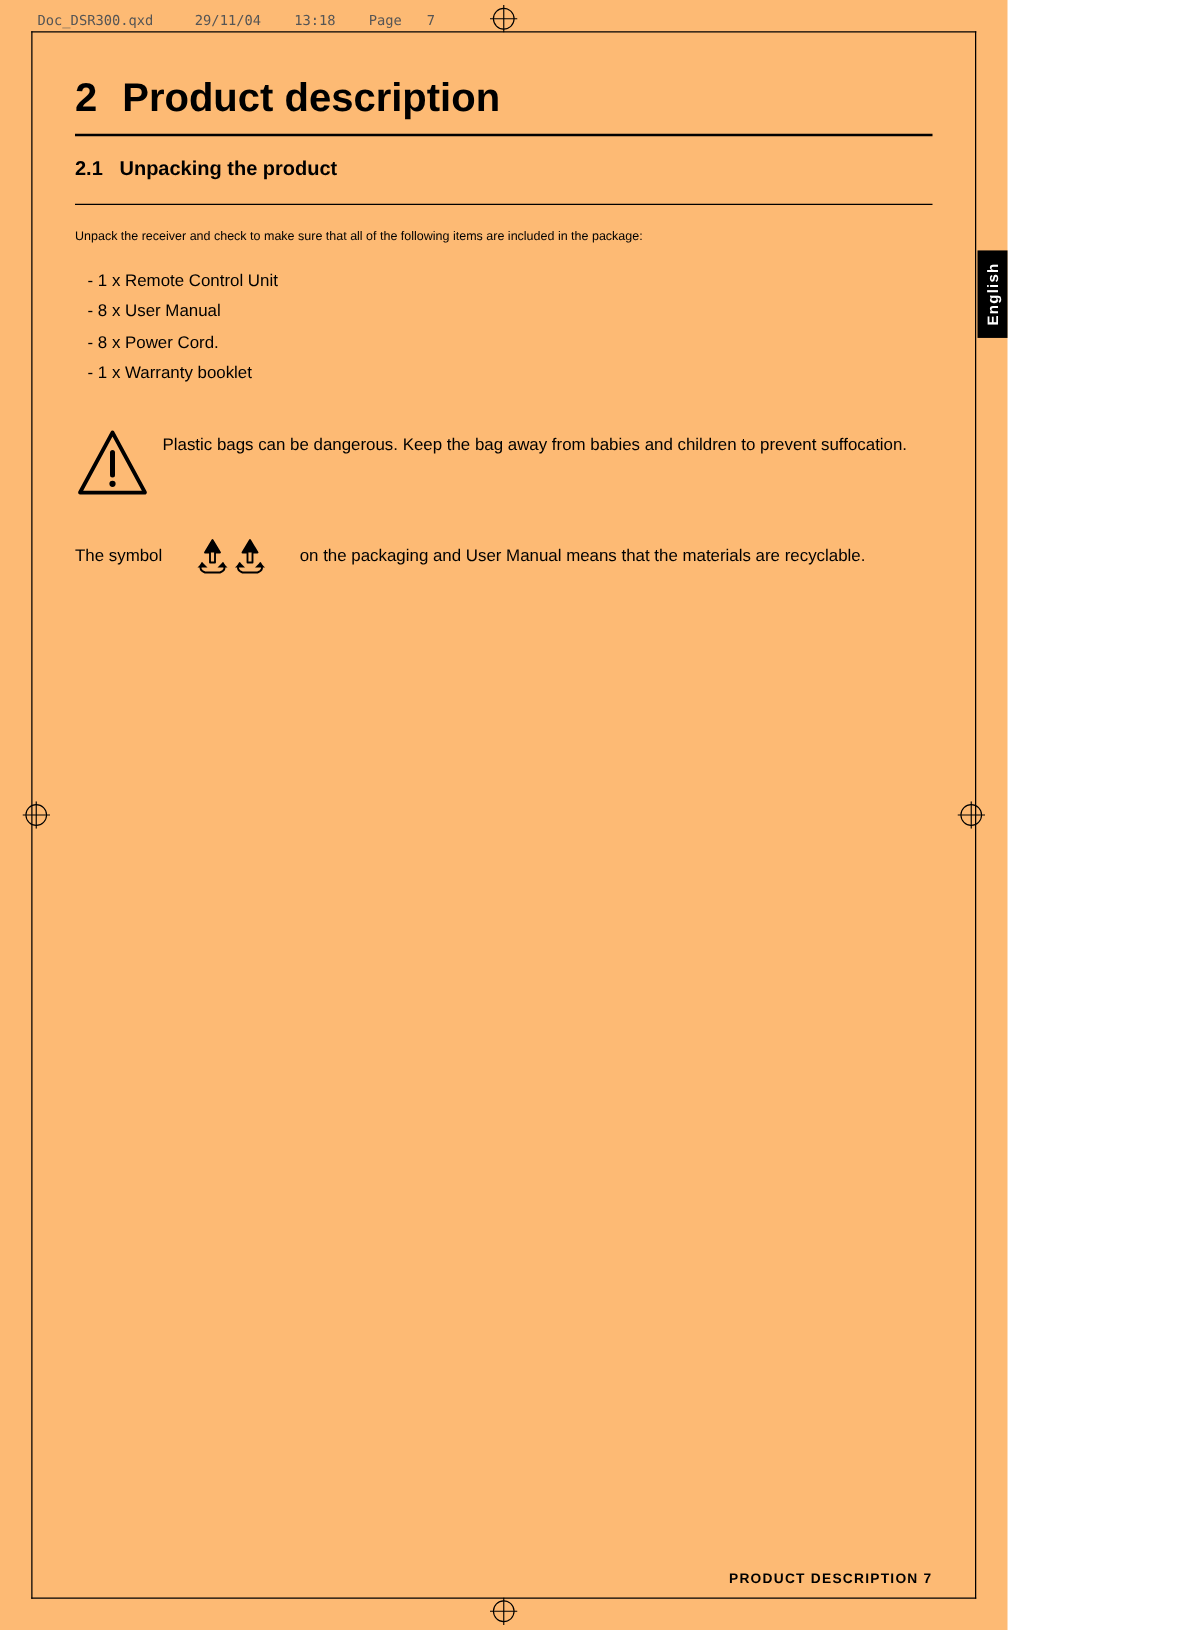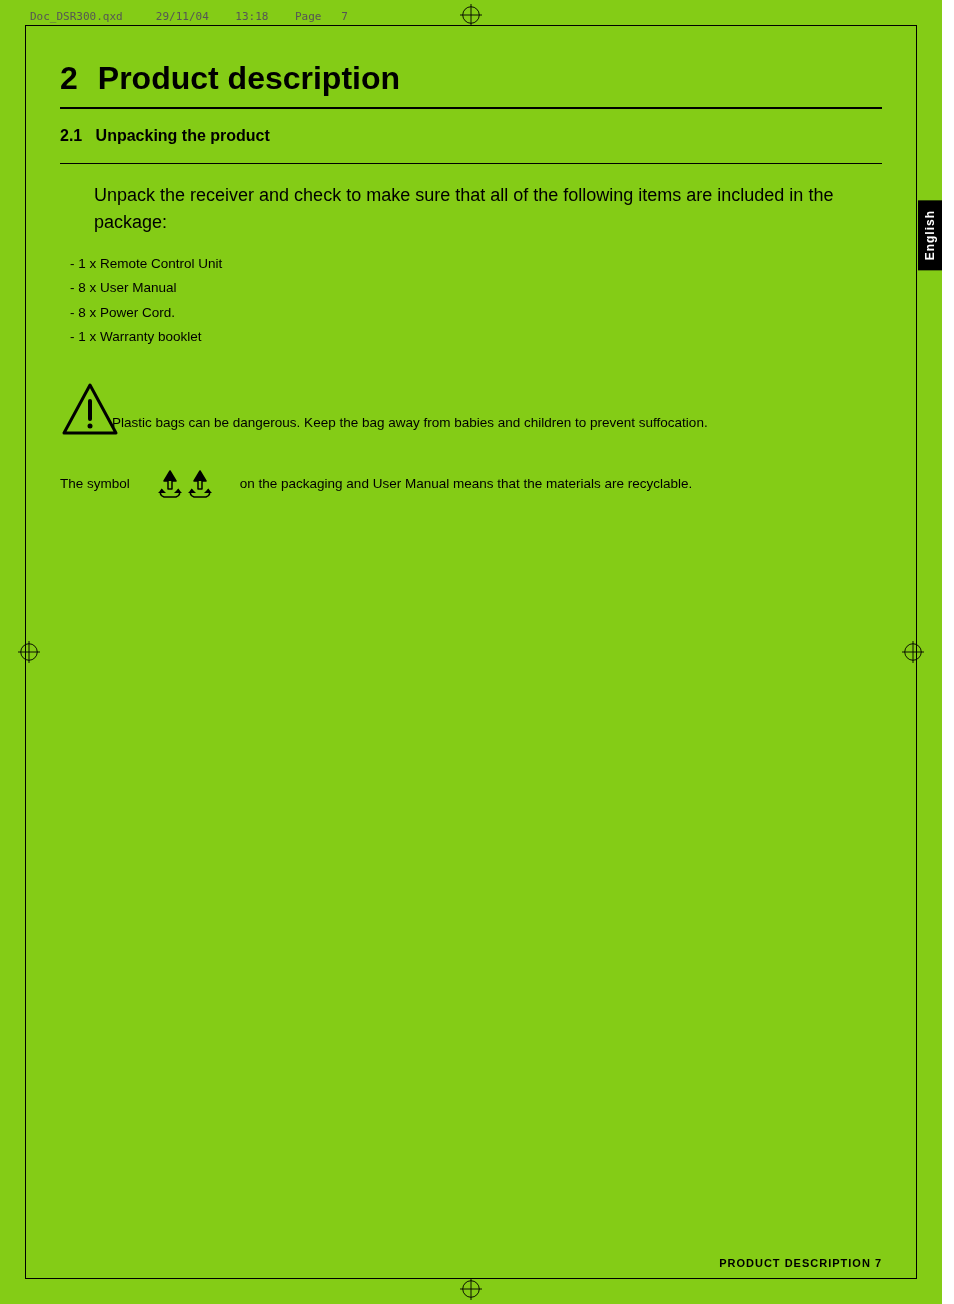--- a/index.html
+++ b/index.html
@@ -12,23 +12,23 @@
       background: #ffffff;
       font-family: Arial, Helvetica, sans-serif;
       font-size: 14px;
       color: #000000;
       width: 954px;
       min-height: 1304px;
       position: relative;
     }
 
     .page {
-      width: 942px;
+      width: 806px;
       min-height: 1304px;
-      background: #84cc16;
+      background: #fdba74;
       position: relative;
       padding: 0;
     }
 
     
     .doc-header {
       position: absolute;
       top: 10px;
       left: 30px;
       right: 30px;
@@ -167,25 +167,24 @@
     }
 
     .subsection-divider {
       height: 1px;
       background: #000;
       margin-bottom: 18px;
     }
 
     
     .body-text {
-      font-size: 18px;
+      font-size: 10px;
       line-height: 1.5;
       margin-bottom: 16px;
       color: #000;
-      margin-left: 34px;
     }
 
     
     .item-list {
       list-style: none;
       margin-bottom: 24px;
       margin-left: 10px;
     }
 
     .item-list li {
@@ -194,21 +193,22 @@
       color: #000;
     }
 
     .item-list li::before {
       content: "- ";
     }
 
     
     .warning-box {
       display: flex;
-      align-items: flex-end;
+      align-items: flex-start;
+      gap: 18px;
       margin-bottom: 28px;
       padding: 8px 0;
     }
 
     .warning-icon {
       flex-shrink: 0;
       width: 52px;
       height: 52px;
     }
 

